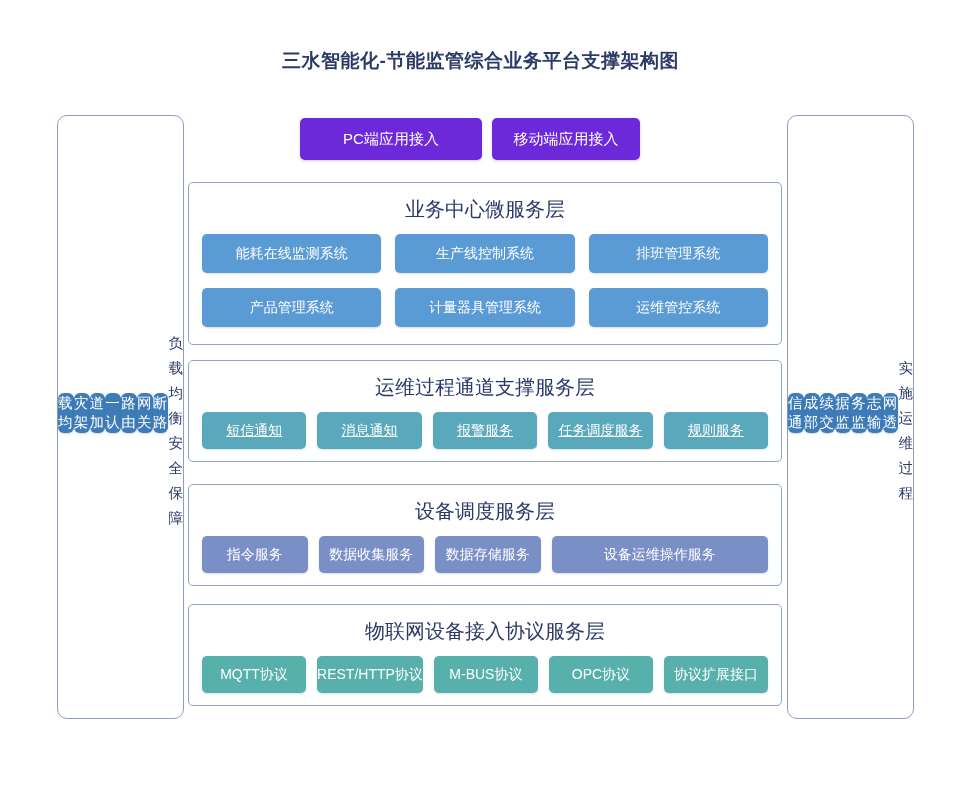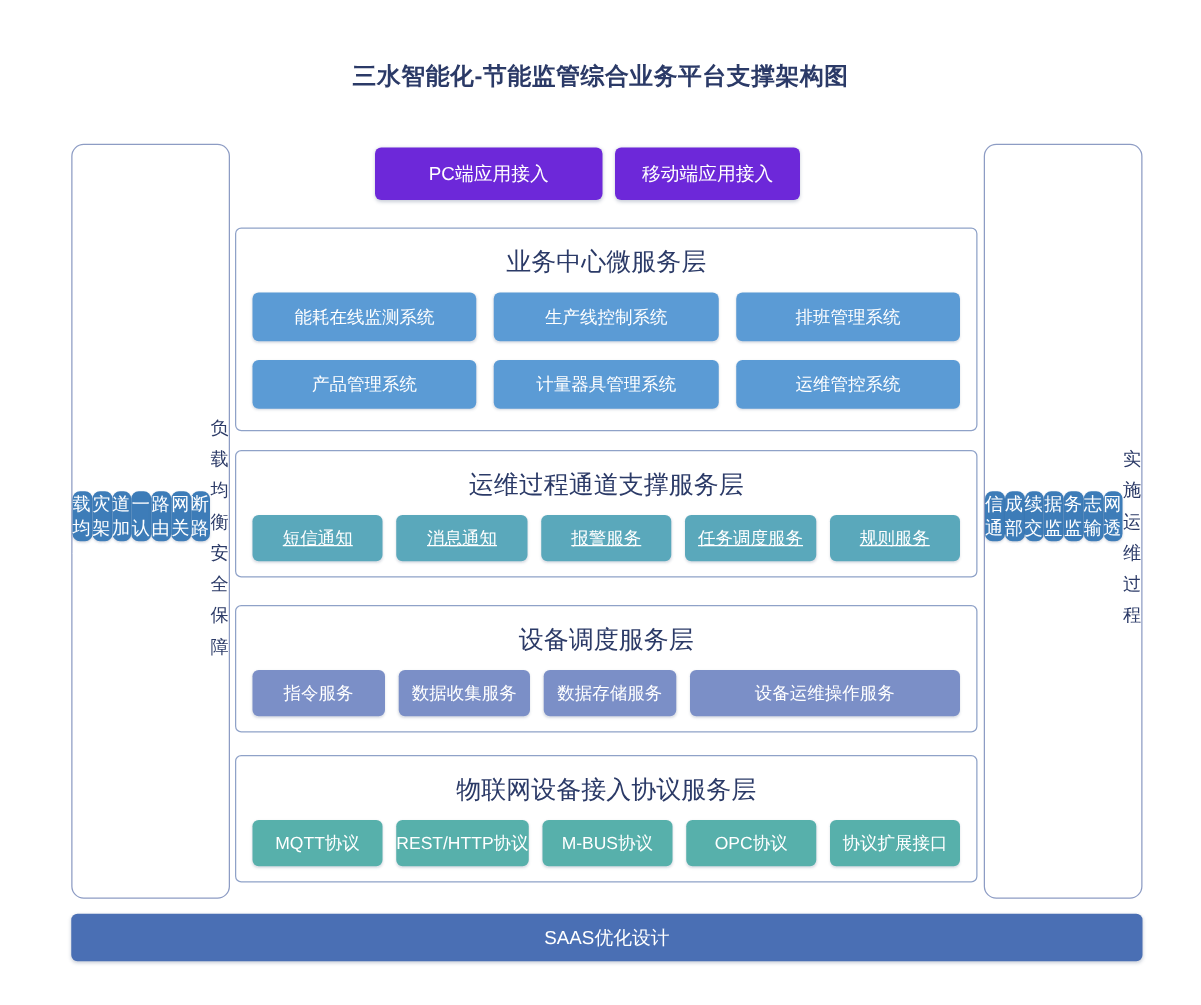--- a/index.html
+++ b/index.html
@@ -244,15 +244,14 @@
     <div class="layer-title">物联网设备接入协议服务层</div>
     <div class="layer-row tight">
       <div class="node" style="background:#57b0ab">MQTT协议</div>
       <div class="node" style="background:#57b0ab">REST/HTTP协议</div>
       <div class="node" style="background:#57b0ab">M-BUS协议</div>
       <div class="node" style="background:#57b0ab">OPC协议</div>
       <div class="node" style="background:#57b0ab">协议扩展接口</div>
     </div>
   </div>
 
-  <div id="bottom-bar">SAAS优化设计</div>
 
 </div>
 
 </body></html>

